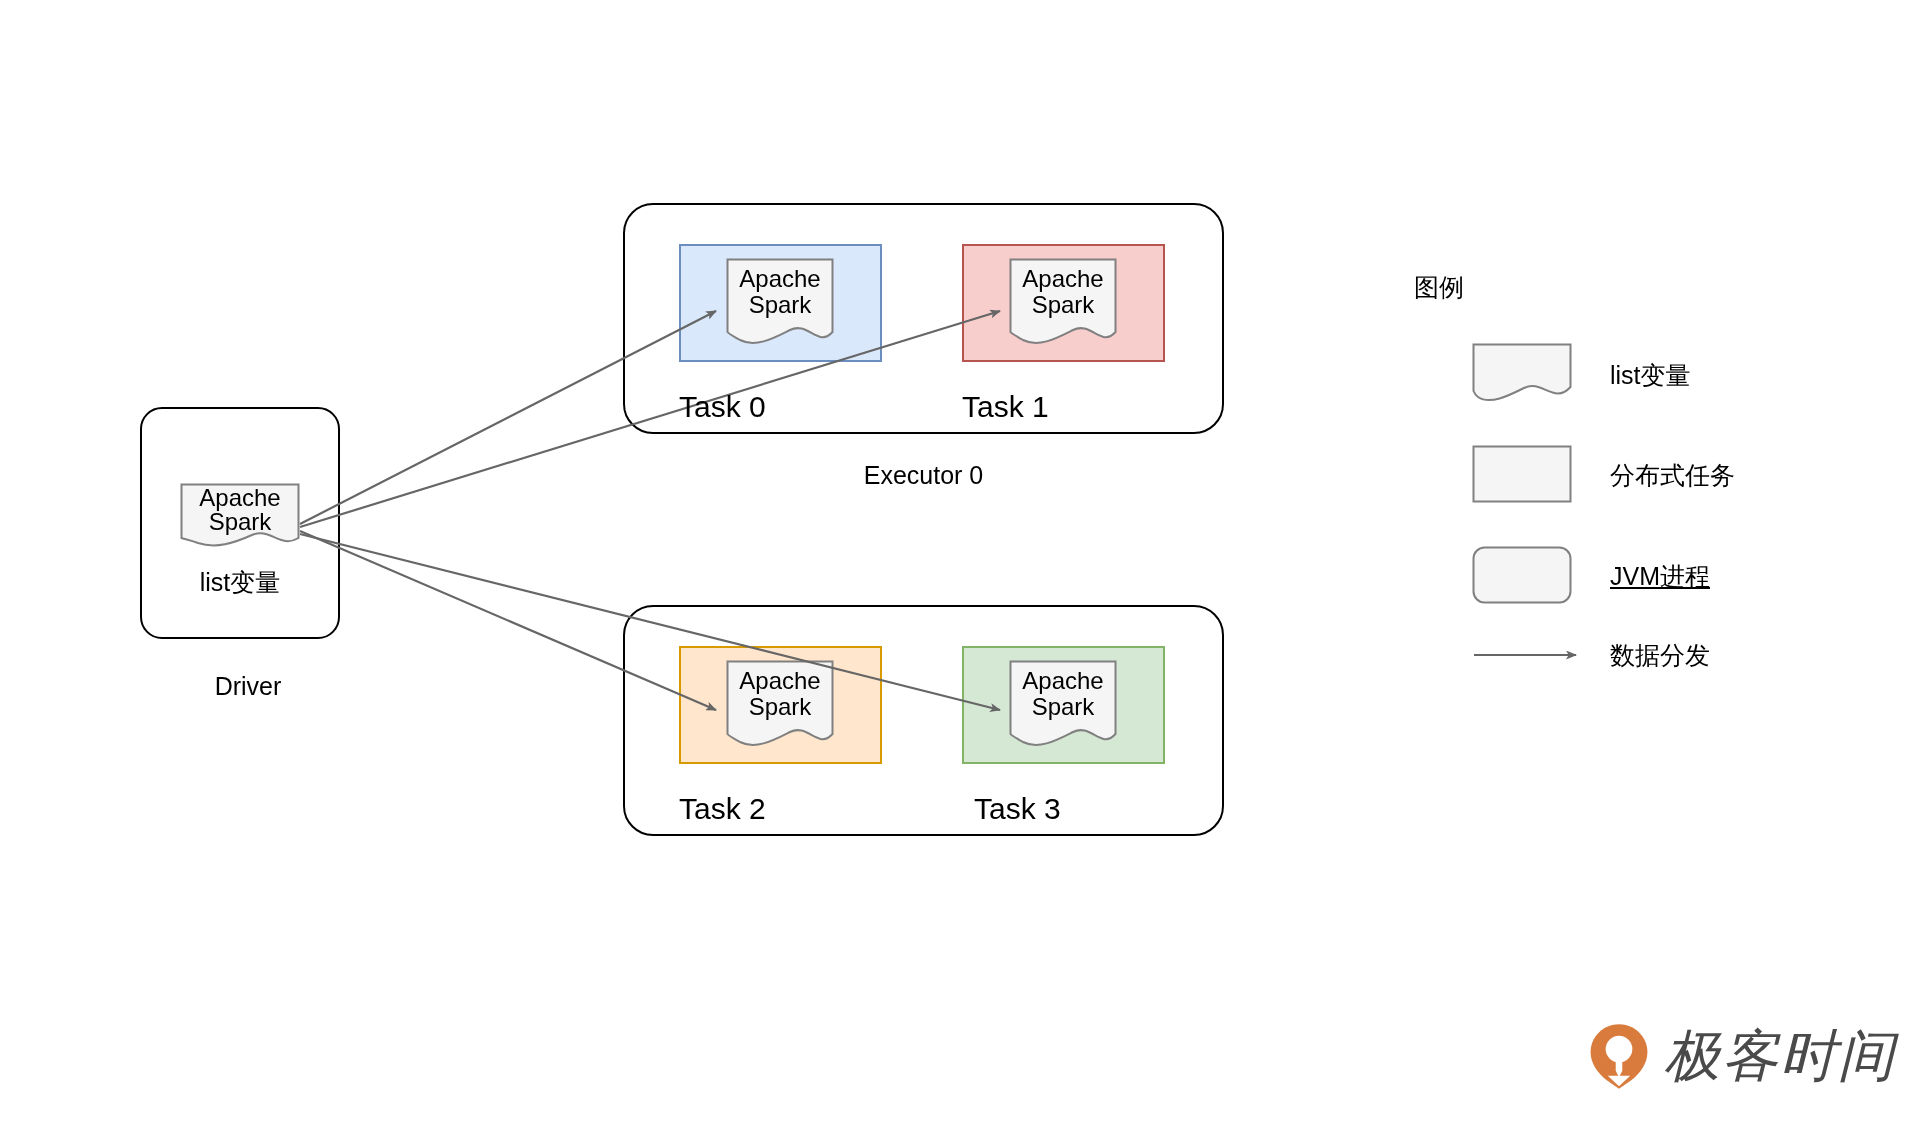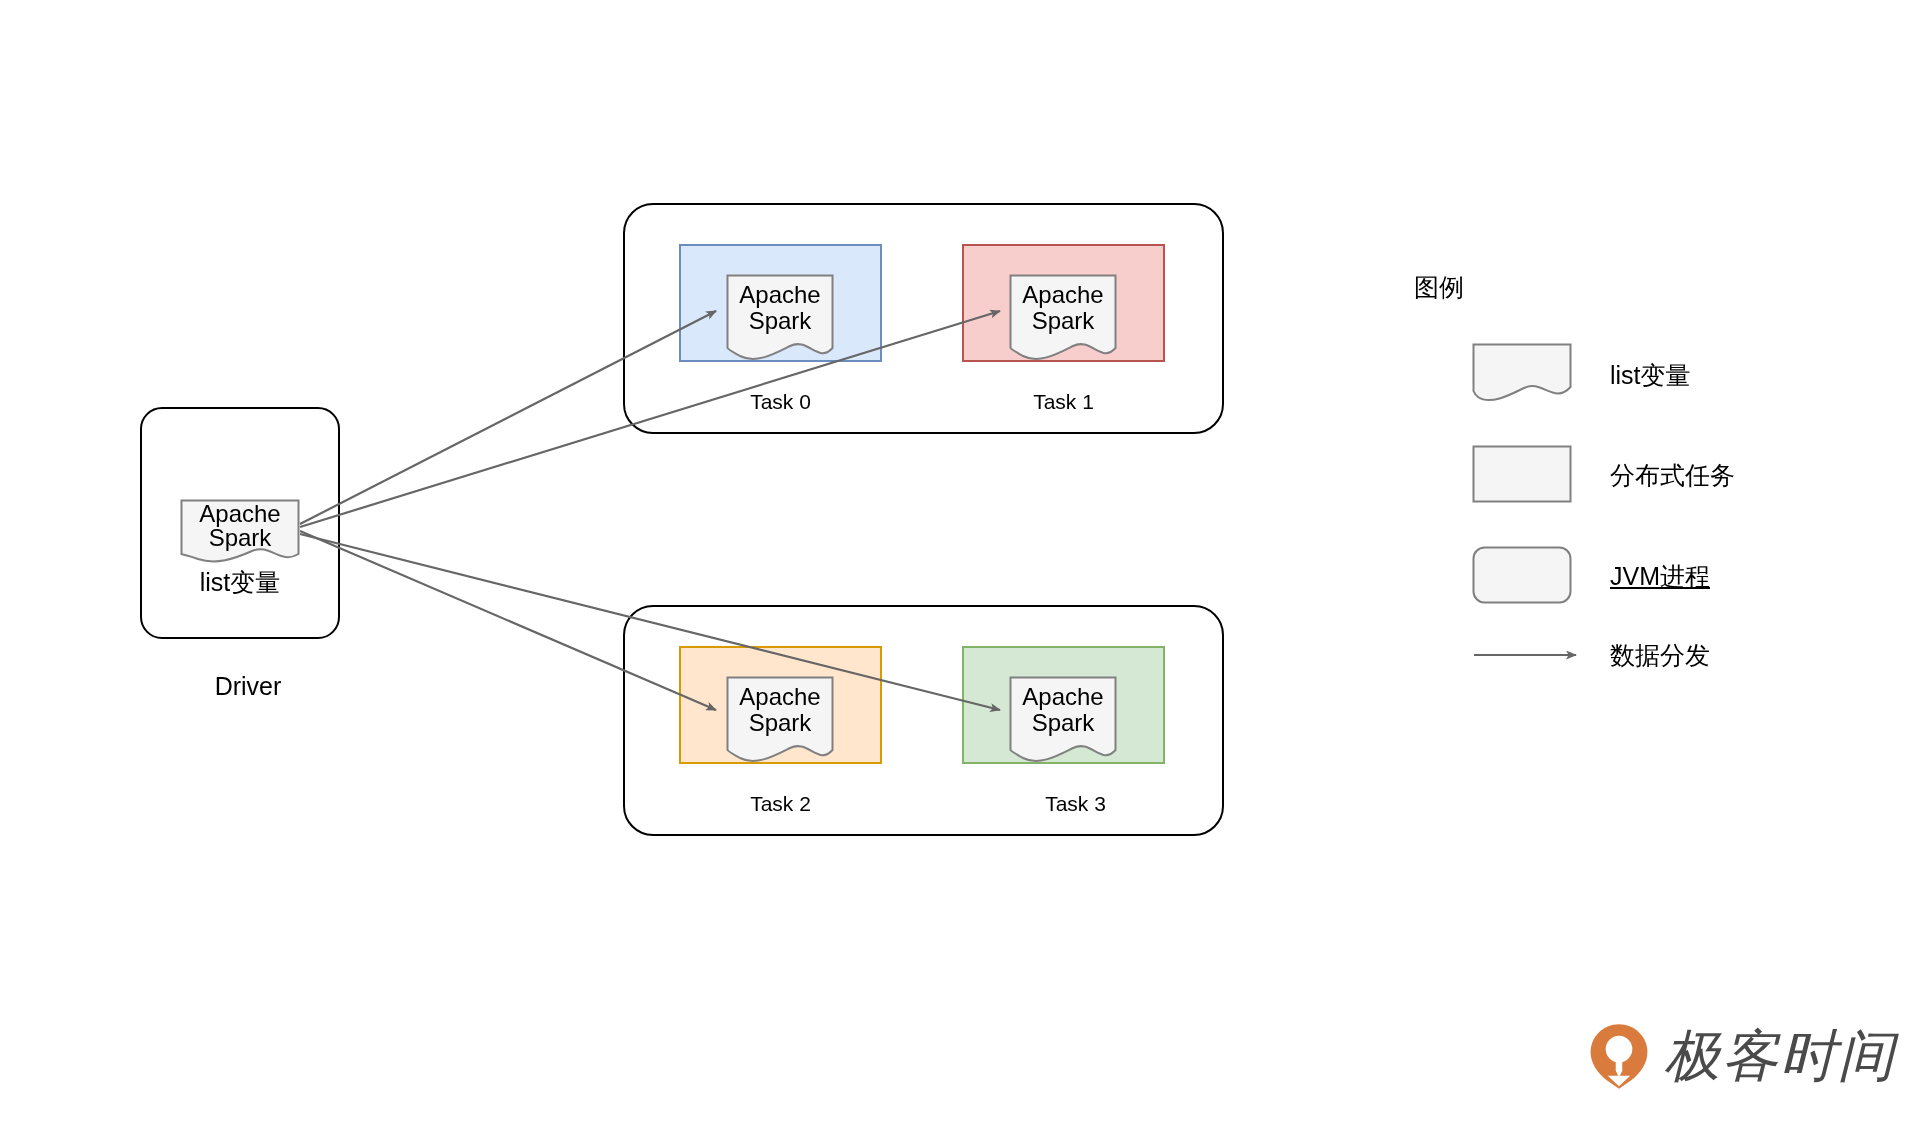--- a/index.html
+++ b/index.html
@@ -62,31 +62,29 @@
   }
 
   
   .task-box {
     border-width: 2px;
     border-style: solid;
     z-index: 3;
   }
   .task-label {
     position: absolute;
-    text-align: center;
-    font-size: 21px;
+    font-size: 30px;
     white-space: nowrap;
     z-index: 6;
   }
 
   
   .spark-banner {
     position: absolute;
     z-index: 4;
-    margin-top: 16px;
   }
   .spark-banner svg { display: block; }
   .spark-text {
     position: absolute;
     left: 0;
     width: 100%;
     text-align: center;
     font-size: 24px;
     line-height: 1.04;
     color: #000000;
@@ -186,20 +184,21 @@
   <div class="node task-box" style="left:962px; top:244px; width:203px; height:118px; background:#f8cecc; border-color:#b85450;"></div>
   <div class="spark-banner" style="left:1009px; top:258px; width:108px; height:90px;">
     <svg viewBox="0 0 108 90" width="108" height="90">
       <path d="M1.5,1.5 L106.5,1.5 L106.5,74 C92,90 82,63 64,72 C48,80 30,90 14,82 C7,78 3,76 1.5,74 Z" fill="#f5f5f5" stroke="#808080" stroke-width="2"></path>
     </svg>
     <div class="spark-text" style="top:9px;">Apache</div>
     <div class="spark-text" style="top:35px;">Spark</div>
   </div>
   <div class="task-label" style="left:962px; top:390px; width:203px;">Task 1</div>
 
+  <div class="executor-label" style="left:623px; top:461px; width:601px;">Executor 0</div>
 
   <div class="node executor-box" style="left:623px; top:605px; width:601px; height:231px;"></div>
 
   <div class="node task-box" style="left:679px; top:646px; width:203px; height:118px; background:#ffe6cc; border-color:#d79b00;"></div>
   <div class="spark-banner" style="left:726px; top:660px; width:108px; height:90px;">
     <svg viewBox="0 0 108 90" width="108" height="90">
       <path d="M1.5,1.5 L106.5,1.5 L106.5,74 C92,90 82,63 64,72 C48,80 30,90 14,82 C7,78 3,76 1.5,74 Z" fill="#f5f5f5" stroke="#808080" stroke-width="2"></path>
     </svg>
     <div class="spark-text" style="top:9px;">Apache</div>
     <div class="spark-text" style="top:35px;">Spark</div>

